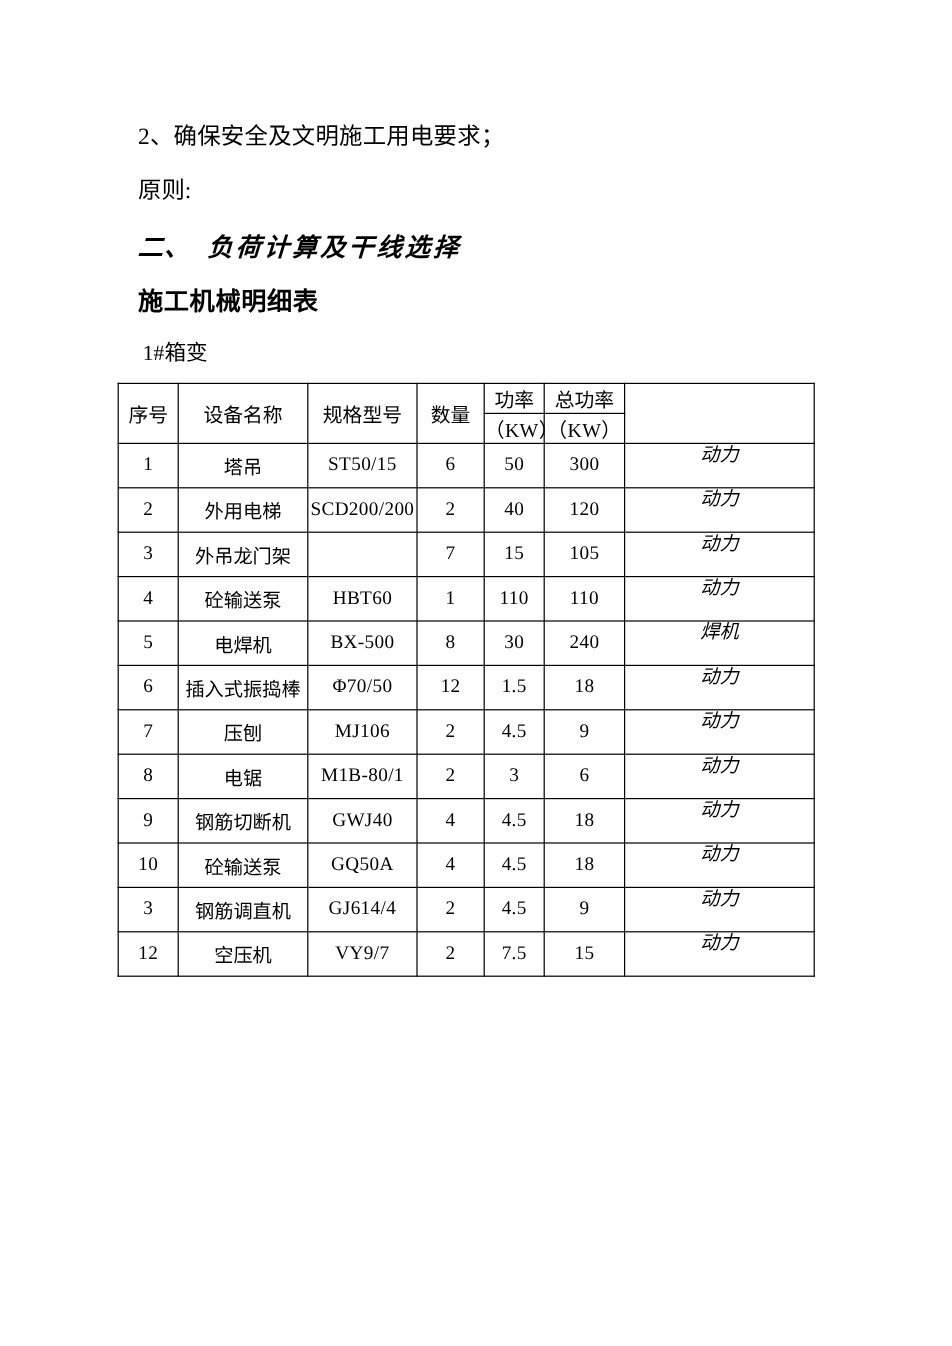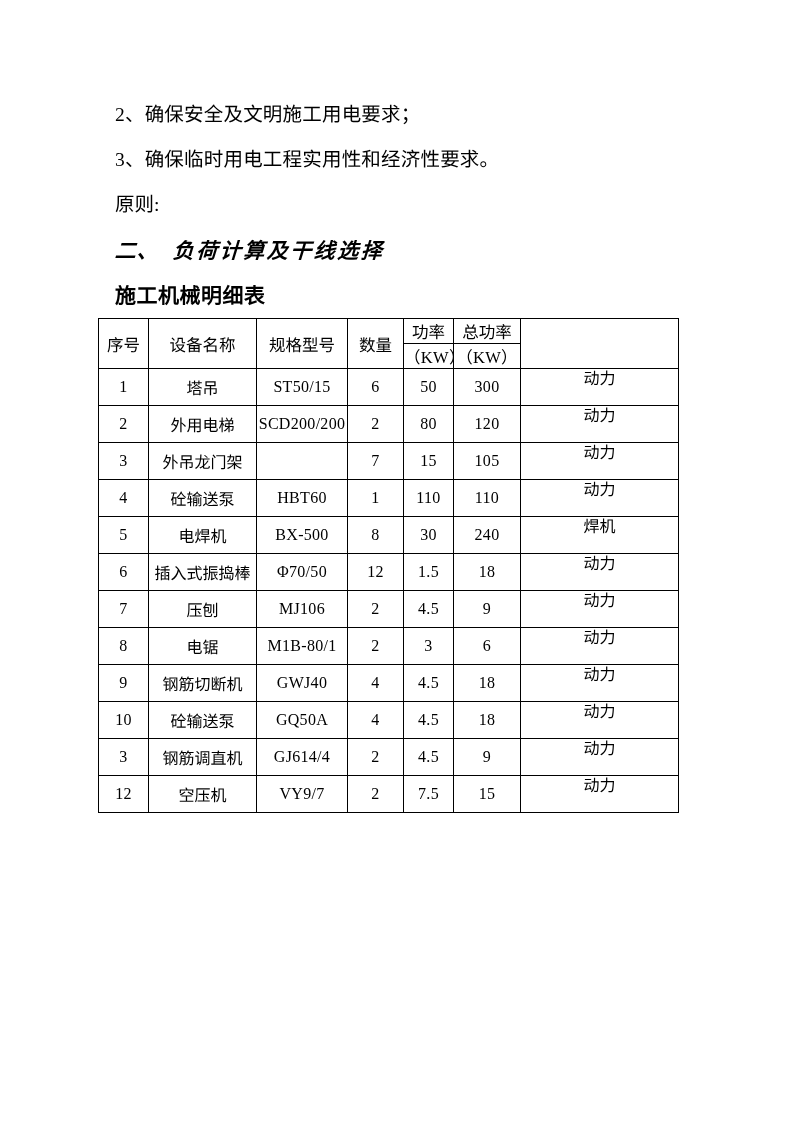--- a/index.html
+++ b/index.html
@@ -102,40 +102,41 @@
   .col-name  { width: 108px; }
   .col-model { width: 91px; }
   .col-qty   { width: 56px; }
   .col-pow   { width: 50px; }
   .col-total { width: 67px; }
   .col-use   { width: 158px; }
   td.use-cell {
     vertical-align: top;
     padding-top: 1px;
     line-height: 18px;
+    font-style: italic;
   }
   .lat { font-size: 15.5px; letter-spacing: 0.3px; }
 </style>
 </head>
 <body>
 
 <div class="page">
 
   <p class="para">2、确保安全及文明施工用电要求；</p>
-  <p class="para">3、确保临时用电工程实用性和经济性要求。</p>
 
   <p class="heading-bold">原则:</p>
 
 
   <p class="section-heading">
     <span class="num">二、</span><span>负荷计算及干线选择</span>
   </p>
 
   <p class="subheading">施工机械明细表</p>
 
+  <p class="table-caption">1#箱变</p>
 
   <table class="machine-table">
     <colgroup>
       <col class="col-no">
         <col class="col-name">
         <col class="col-model">
         <col class="col-qty">
         <col class="col-pow">
         <col class="col-total">
         <col class="col-use">
@@ -163,21 +164,21 @@
           <td class="lat">6</td>
           <td class="lat">50</td>
           <td class="lat">300</td>
           <td class="use-cell">动力</td>
         </tr>
         <tr>
           <td class="lat">2</td>
           <td>外用电梯</td>
           <td class="lat">SCD200/200</td>
           <td class="lat">2</td>
-          <td class="lat">80</td>
+          <td class="lat">40</td>
           <td class="lat">120</td>
           <td class="use-cell">动力</td>
         </tr>
         <tr>
           <td class="lat">3</td>
           <td>外吊龙门架</td>
           <td class="lat"></td>
           <td class="lat">7</td>
           <td class="lat">15</td>
           <td class="lat">105</td>

